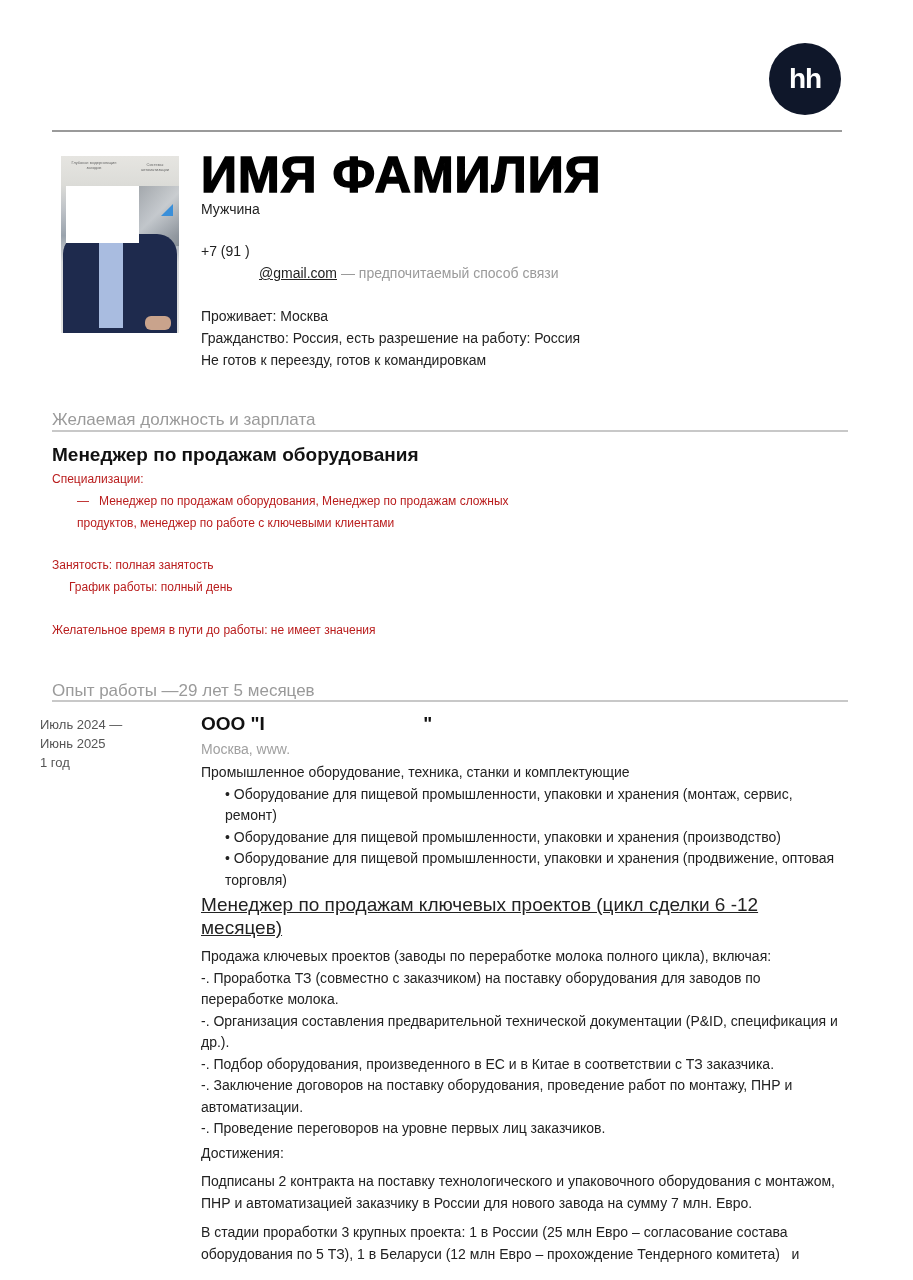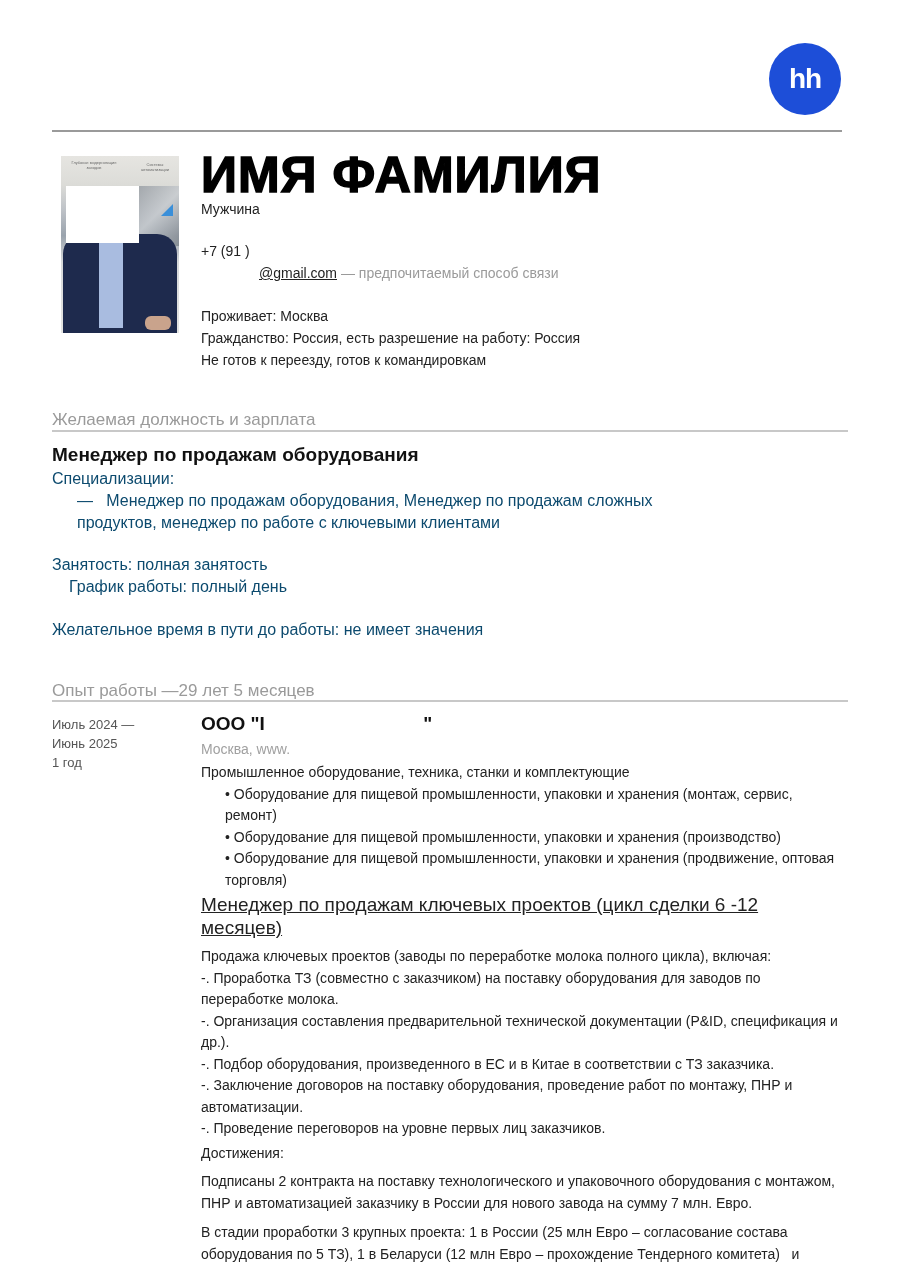--- a/index.html
+++ b/index.html
@@ -1,20 +1,20 @@
 <!DOCTYPE html>
 <html><head>
 <meta charset="utf-8">
 <style>
   * { box-sizing: border-box; margin: 0; padding: 0; }
   html, body { width: 913px; height: 1280px; background: #ffffff; overflow: hidden; }
   body { font-family: "Liberation Sans", sans-serif; color: #1a1a1a; position: relative; font-size: 14px; }
 
   .logo { position: absolute; left: 769px; top: 43px; width: 72px; height: 72px; border-radius: 50%;
-          background: #1d4ed8; color: #fff; display: flex; align-items: center; justify-content: center;
+          background: #0f172a; color: #fff; display: flex; align-items: center; justify-content: center;
           font-weight: bold; font-size: 28px; letter-spacing: -1px; font-family: "Liberation Sans", sans-serif; }
   .top-rule { position: absolute; left: 52px; top: 130px; width: 790px; height: 2px; background: #9a9a9a; }
 
   .photo { position: absolute; left: 61px; top: 156px; width: 118px; height: 177px; overflow: hidden;
            background: linear-gradient(180deg, #e6e5e1 0%, #dcdcd8 16%, #bfc3c8 30%, #9aa3ad 45%, #d6d8da 60%, #e4e4e2 100%); }
   .photo .banner-l { position: absolute; left: 8px; top: 4px; width: 50px; height: 20px; font-size: 4px; color: #6a6a6a; line-height: 5px; text-align: center; }
   .photo .banner-r { position: absolute; left: 74px; top: 6px; width: 40px; height: 12px; font-size: 4px; color: #6a6a6a; line-height: 5px; text-align: center; }
   .photo .bg-machine { position: absolute; left: 70px; top: 30px; width: 48px; height: 60px; background: linear-gradient(135deg,#8d939a,#c8ccd0 50%,#7c838b); opacity: 0.8; }
   .photo .accent { position: absolute; left: 100px; top: 48px; width: 0; height: 0; border-left: 12px solid transparent; border-bottom: 12px solid #3a8fd9; }
   .photo .jacket { position: absolute; left: 2px; top: 78px; width: 114px; height: 99px; background: #1e2a4d; border-radius: 20px 20px 0 0; }
@@ -25,23 +25,23 @@
   .name { position: absolute; left: 201px; top: 150px; font-size: 50px; font-weight: 900; letter-spacing: 1px;
           font-family: "Liberation Sans", sans-serif; color: #000; line-height: 50px; -webkit-text-stroke: 1.5px #000; }
   .info-line { position: absolute; left: 201px; font-size: 14px; color: #222; white-space: nowrap; }
   .email-link { color: #222; text-decoration: underline; }
   .muted { color: #9a9a9a; }
 
   .section-title { position: absolute; left: 52px; font-size: 17px; color: #9a9a9a; white-space: nowrap; }
   .section-rule { position: absolute; left: 52px; width: 796px; height: 2px; background: #c8c8c8; }
 
   .position-title { position: absolute; left: 52px; top: 444px; font-size: 19px; font-weight: bold; color: #111; }
-  .text { position: absolute; font-size: 16px; color: #0c4a6e; line-height: 22px; }
+  .text { position: absolute; font-size: 12px; color: #b91c1c; line-height: 22px; }
 
-  .job-dates { position: absolute; left: 52px; top: 715px; font-size: 13px; color: #555; line-height: 19px; }
+  .job-dates { position: absolute; left: 40px; top: 715px; font-size: 13px; color: #555; line-height: 19px; }
   .company { position: absolute; left: 201px; top: 713px; font-size: 19px; font-weight: bold; color: #111; }
   .company-loc { position: absolute; left: 201px; top: 741px; font-size: 14px; color: #a0a0a0; }
   .industry-block { position: absolute; left: 201px; top: 762px; width: 640px; font-size: 14px; line-height: 21.5px; color: #222; }
   .industry-block .bullets { padding-left: 24px; }
   .industry-block .bullets div:nth-child(odd), .industry-block .bullets div { text-indent: 0; }
   .job-title { position: absolute; left: 201px; top: 893px; width: 640px; font-size: 19px; line-height: 23px; color: #222; text-decoration: underline; }
   .desc-block { position: absolute; left: 201px; top: 946px; width: 640px; font-size: 14px; line-height: 21.5px; color: #222; }
   .ach-label { position: absolute; left: 201px; top: 1145px; font-size: 14px; color: #222; }
   .ach-block { position: absolute; left: 201px; top: 1171px; width: 640px; font-size: 14px; line-height: 21.5px; color: #222; }
   .ach-block p { margin-bottom: 8px; }

